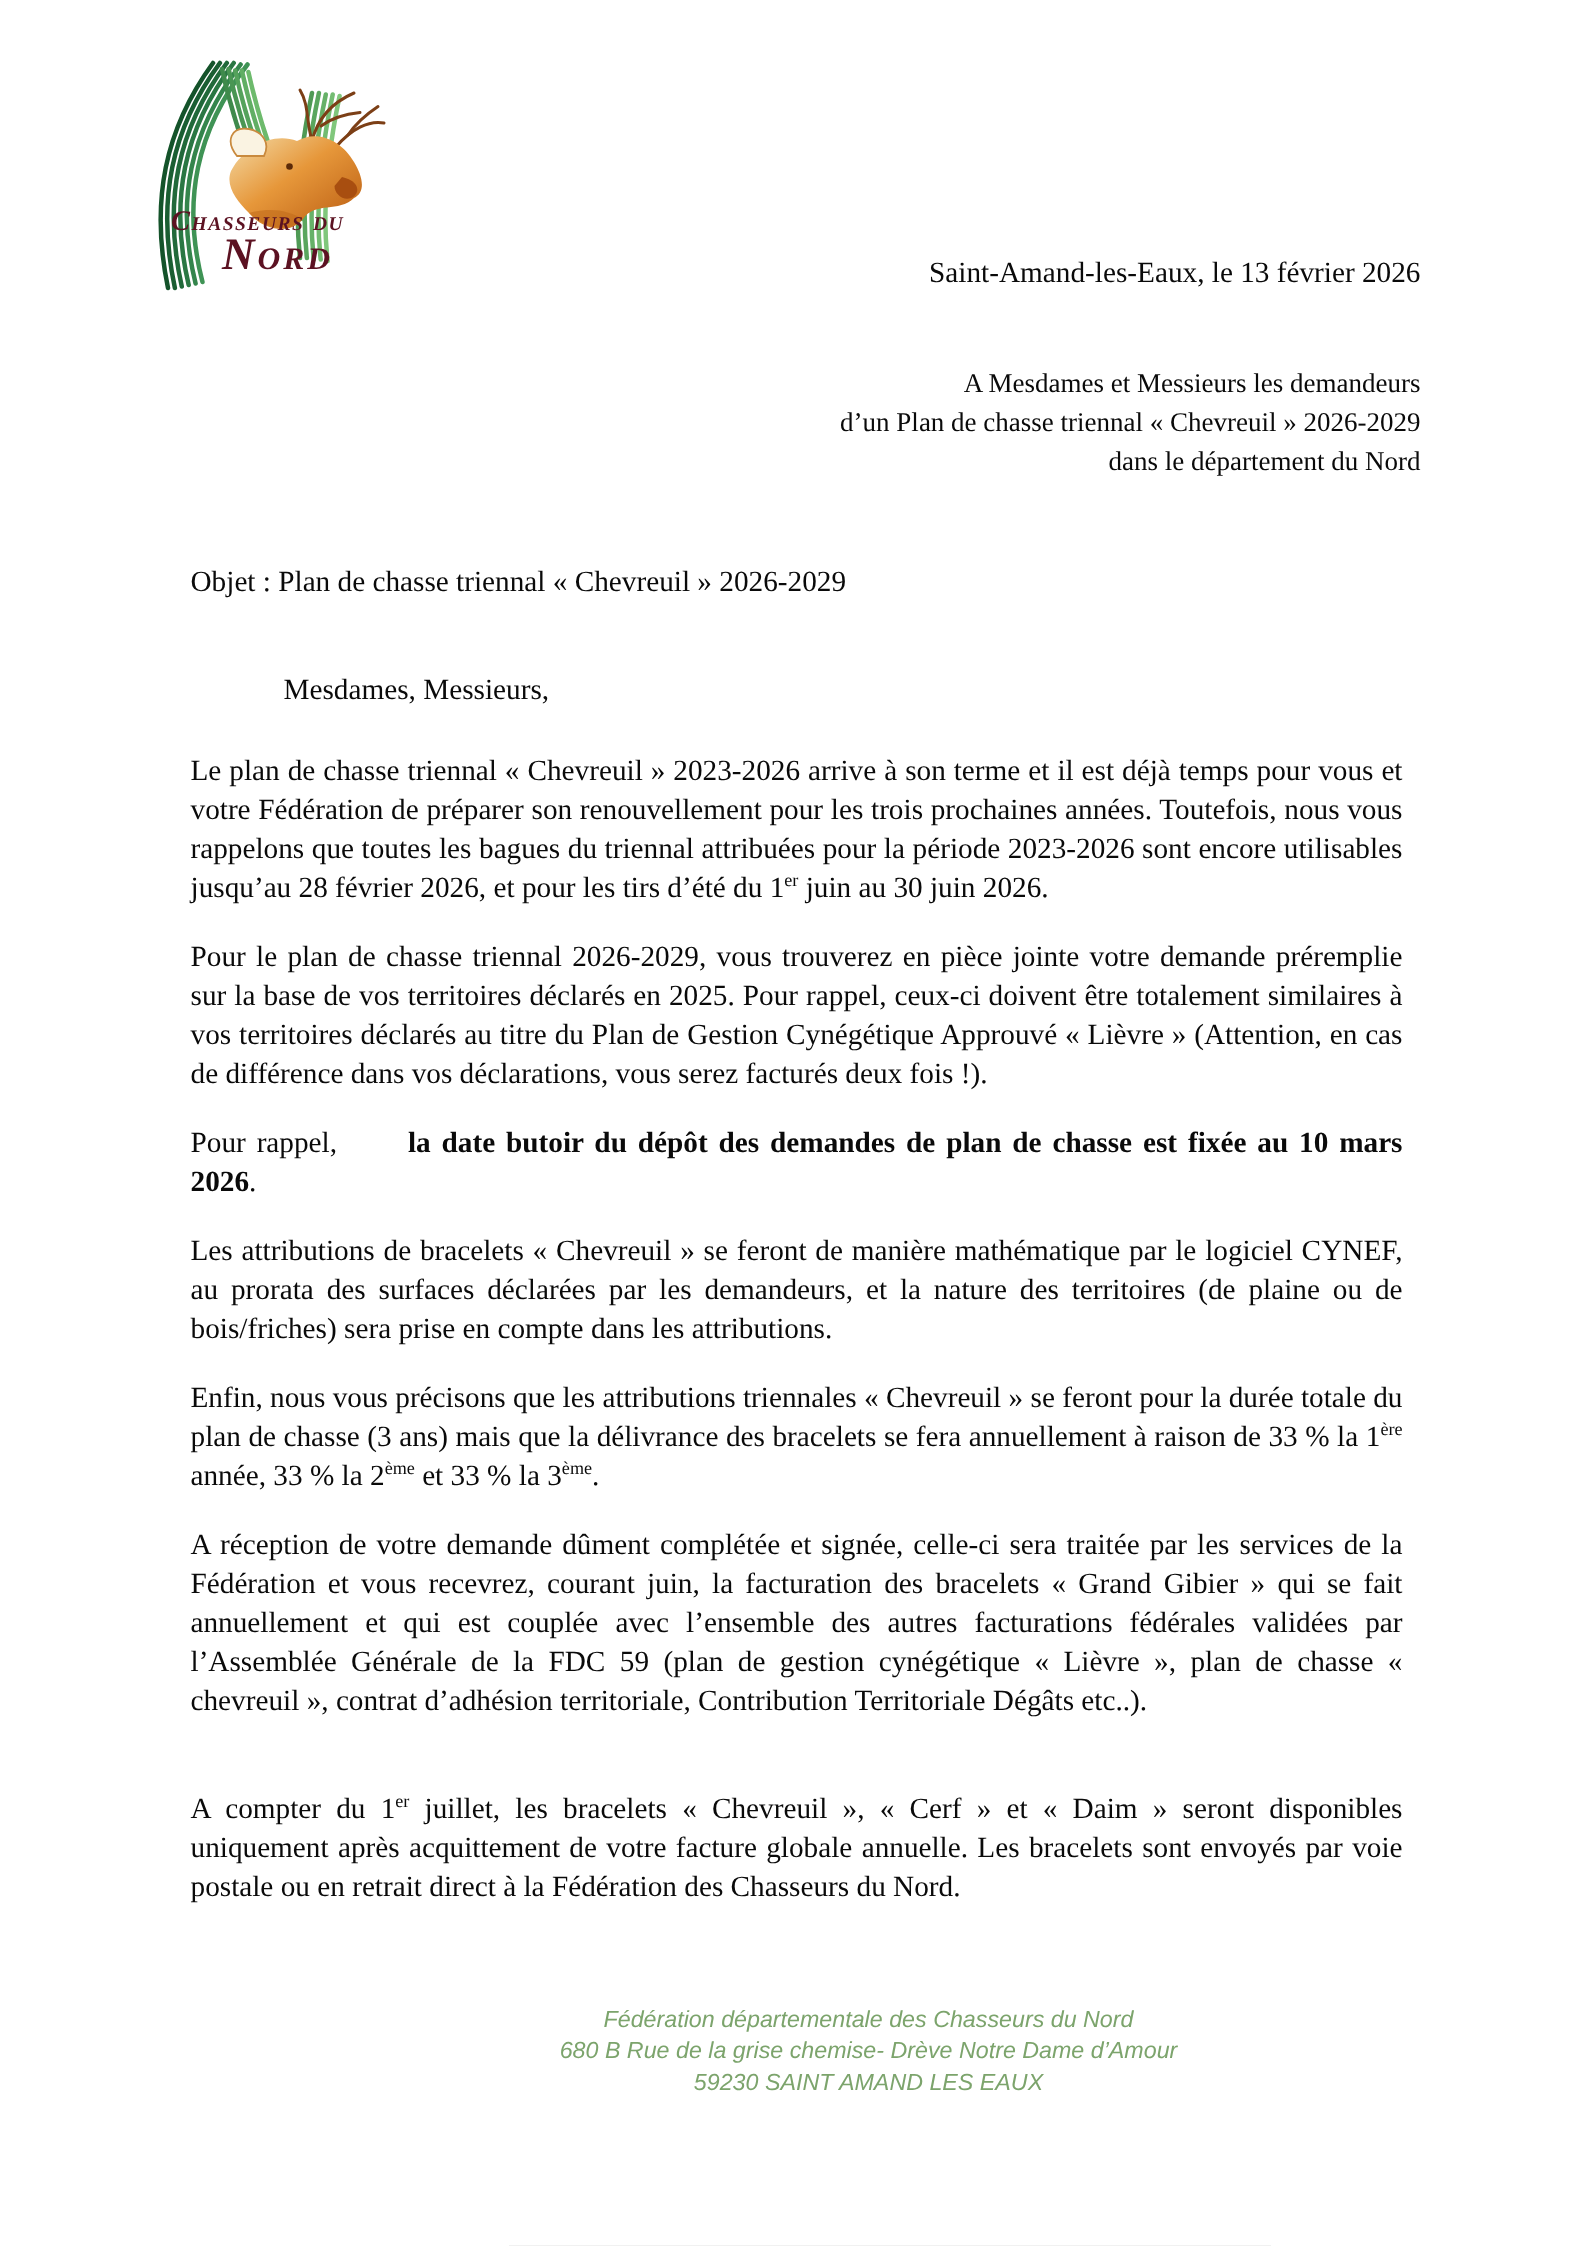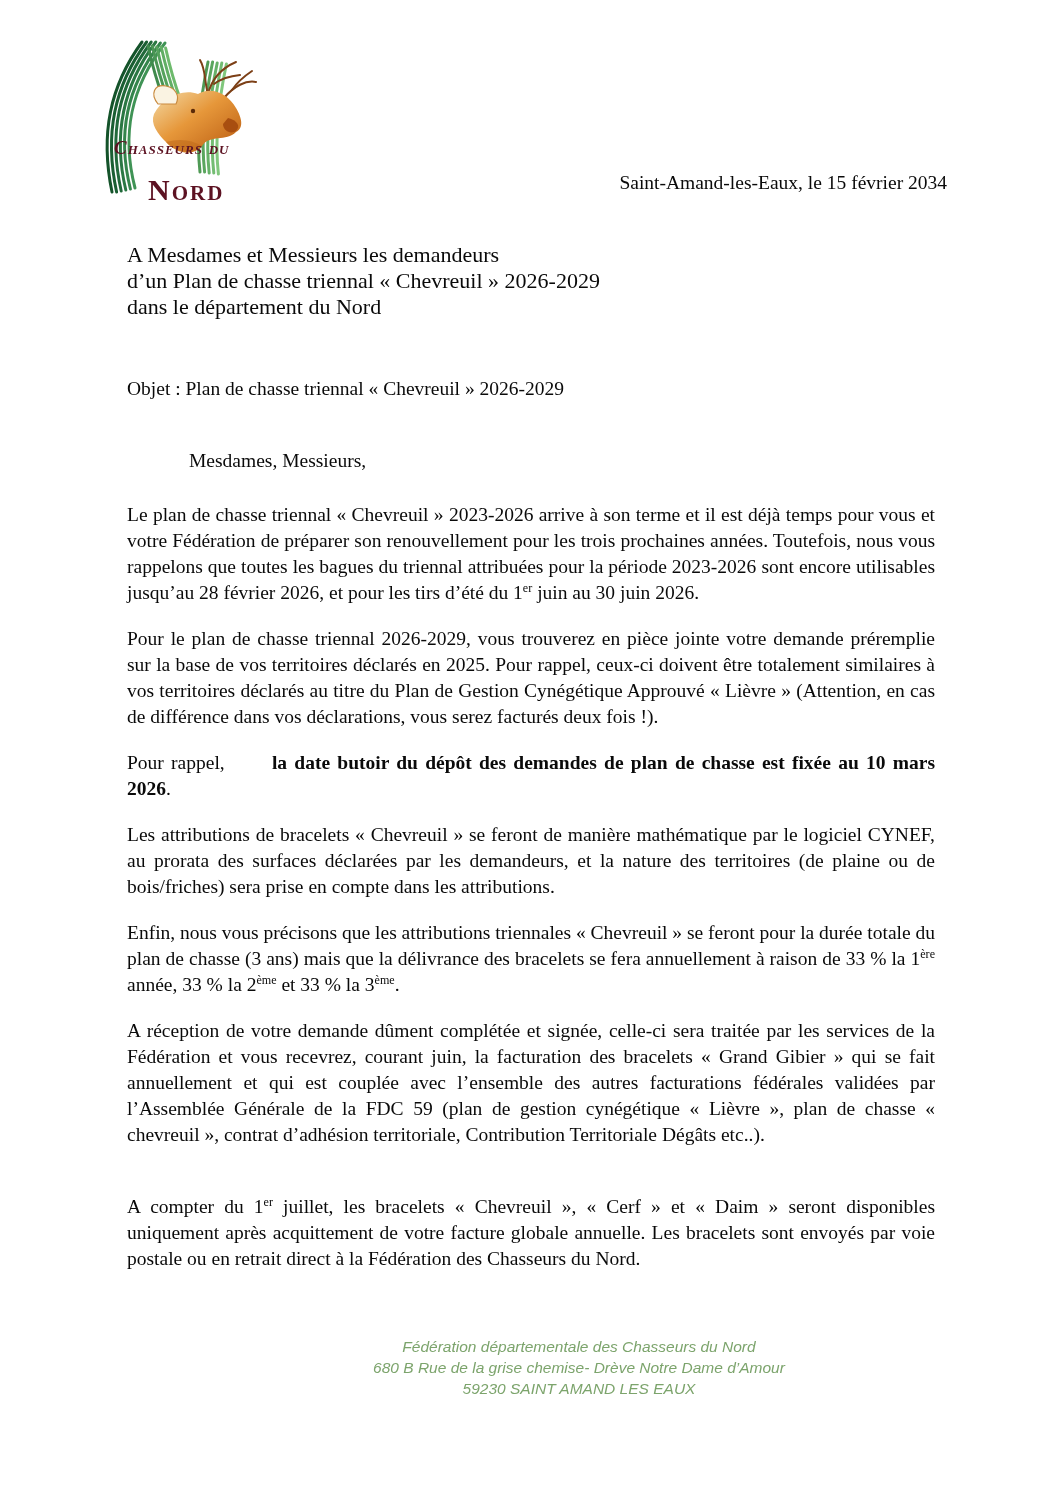--- a/index.html
+++ b/index.html
@@ -17,31 +17,31 @@
   .logo{position:absolute;left:96px;top:34px;width:170px;height:165px;}
   .logo svg{position:absolute;left:0;top:0;}
   .logo-caption{position:absolute;left:0;top:0;width:100%;height:100%;color:#5c1222;}
   .logo-line1{
     position:absolute;left:18px;top:103px;
     font-style:italic;font-weight:bold;
     font-variant:small-caps;font-size:19px;letter-spacing:1px;white-space:nowrap;
   }
   .logo-line2{
     position:absolute;left:52px;top:119px;
-    font-weight:bold;
-    font-variant:small-caps;font-size:30px;letter-spacing:2px;white-space:nowrap;margin-top:20px;
+    font-style:italic;font-weight:bold;
+    font-variant:small-caps;font-size:30px;letter-spacing:2px;white-space:nowrap;
   }
   
   .dateline{
     position:absolute;top:170px;left:127px;right:123px;
     text-align:right;font-size:19.5px;line-height:26px;
   }
   .recipient{
     position:absolute;top:242px;left:127px;right:123px;
-    text-align:left;font-size:22px;line-height:26px;
+    text-align:right;font-size:18px;line-height:26px;
   }
   
   .body{
     position:absolute;top:376px;left:127px;width:808px;
     font-size:19.5px;line-height:26px;
   }
   .subject{margin:0;}
   .salutation{margin:46px 0 0 62px;}
   p.para{margin:20px 0 0 0;text-align:justify;text-justify:inter-word;}
   p.para:first-of-type{margin-top:28px;}
@@ -115,21 +115,21 @@
         <path d="M70,108 C84,104 96,106 106,112 C96,122 80,118 70,108 Z" fill="#c06a1a" opacity="0.55"></path>
         <circle cx="97" cy="77" r="2.2" fill="#5c2a08"></circle>
       </g>
     </svg>
     <div class="logo-caption">
       <div class="logo-line1">Chasseurs du</div>
       <div class="logo-line2">Nord</div>
     </div>
   </div>
 
-  <div class="dateline">Saint-Amand-les-Eaux, le 15 février 2034</div>
+  <div class="dateline">Saint-Amand-les-Eaux, le 13 février 2026</div>
 
   <div class="recipient">
     <div>A Mesdames et Messieurs les demandeurs</div>
     <div>d’un Plan de chasse triennal « Chevreuil » 2026-2029</div>
     <div>dans le département du Nord</div>
   </div>
 
   <div class="body">
     <div class="subject">Objet : Plan de chasse triennal « Chevreuil » 2026-2029</div>
     <div class="salutation">Mesdames, Messieurs,</div>

